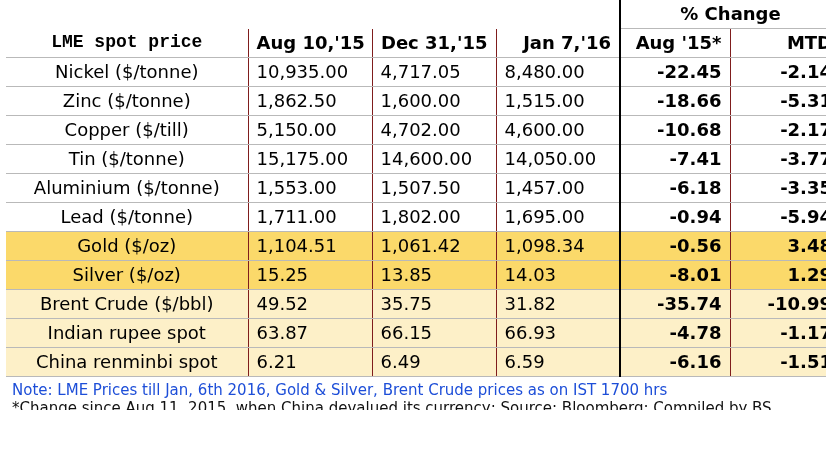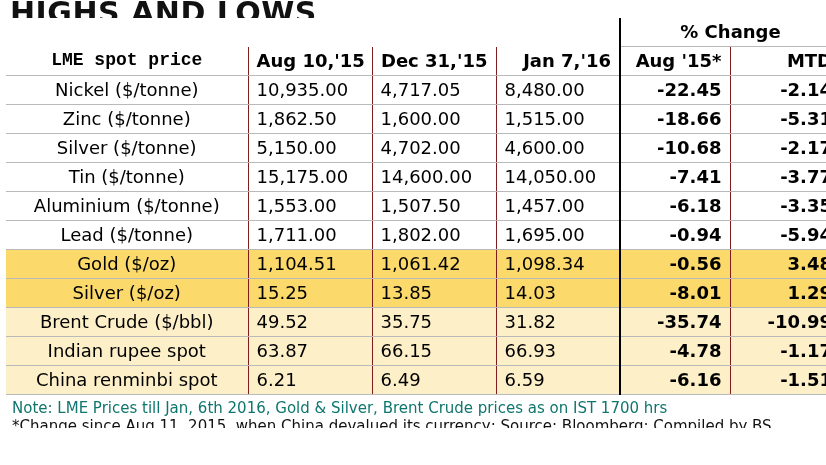--- a/index.html
+++ b/index.html
@@ -87,37 +87,36 @@
   .vline-l { border-left: 1px solid #7f1d1d; }
   .vline-heavy { border-left: 2px solid #000; }
 
   tr.hl td { background: #fbd96a; }
   tr.hl2 td { background: #fdf0c8; }
 
   .note {
     font-size: 15px;
     margin: 5px 0 0 6px;
     line-height: 17px;
-    color: #0f766e;
+    color: #1d4ed8;
   }
   .note2 {
     font-size: 15px;
     margin: 1px 0 0 6px;
     line-height: 17px;
     color: #111;
     height: 10px;
     overflow: hidden;
   }
 </style>
 </head>
 <body>
 
 <div class="page">
 
-  <div class="headline">HIGHS AND LOWS</div>
 
   <table class="mkt">
     <colgroup>
       <col class="c-name">
         <col class="c-num">
         <col class="c-num">
         <col class="c-num">
         <col class="c-pc">
         <col class="c-pc">
     </colgroup>
@@ -149,21 +148,21 @@
         </tr>
         <tr>
           <td class="name">Zinc ($/tonne)</td>
           <td class="num vline-l">1,862.50</td>
           <td class="num vline-l">1,600.00</td>
           <td class="num vline-l">1,515.00</td>
           <td class="pc vline-heavy">-18.66</td>
           <td class="pc vline-l">-5.31</td>
         </tr>
         <tr>
-          <td class="name">Silver ($/tonne)</td>
+          <td class="name">Copper ($/till)</td>
           <td class="num vline-l">5,150.00</td>
           <td class="num vline-l">4,702.00</td>
           <td class="num vline-l">4,600.00</td>
           <td class="pc vline-heavy">-10.68</td>
           <td class="pc vline-l">-2.17</td>
         </tr>
         <tr>
           <td class="name">Tin ($/tonne)</td>
           <td class="num vline-l">15,175.00</td>
           <td class="num vline-l">14,600.00</td>

